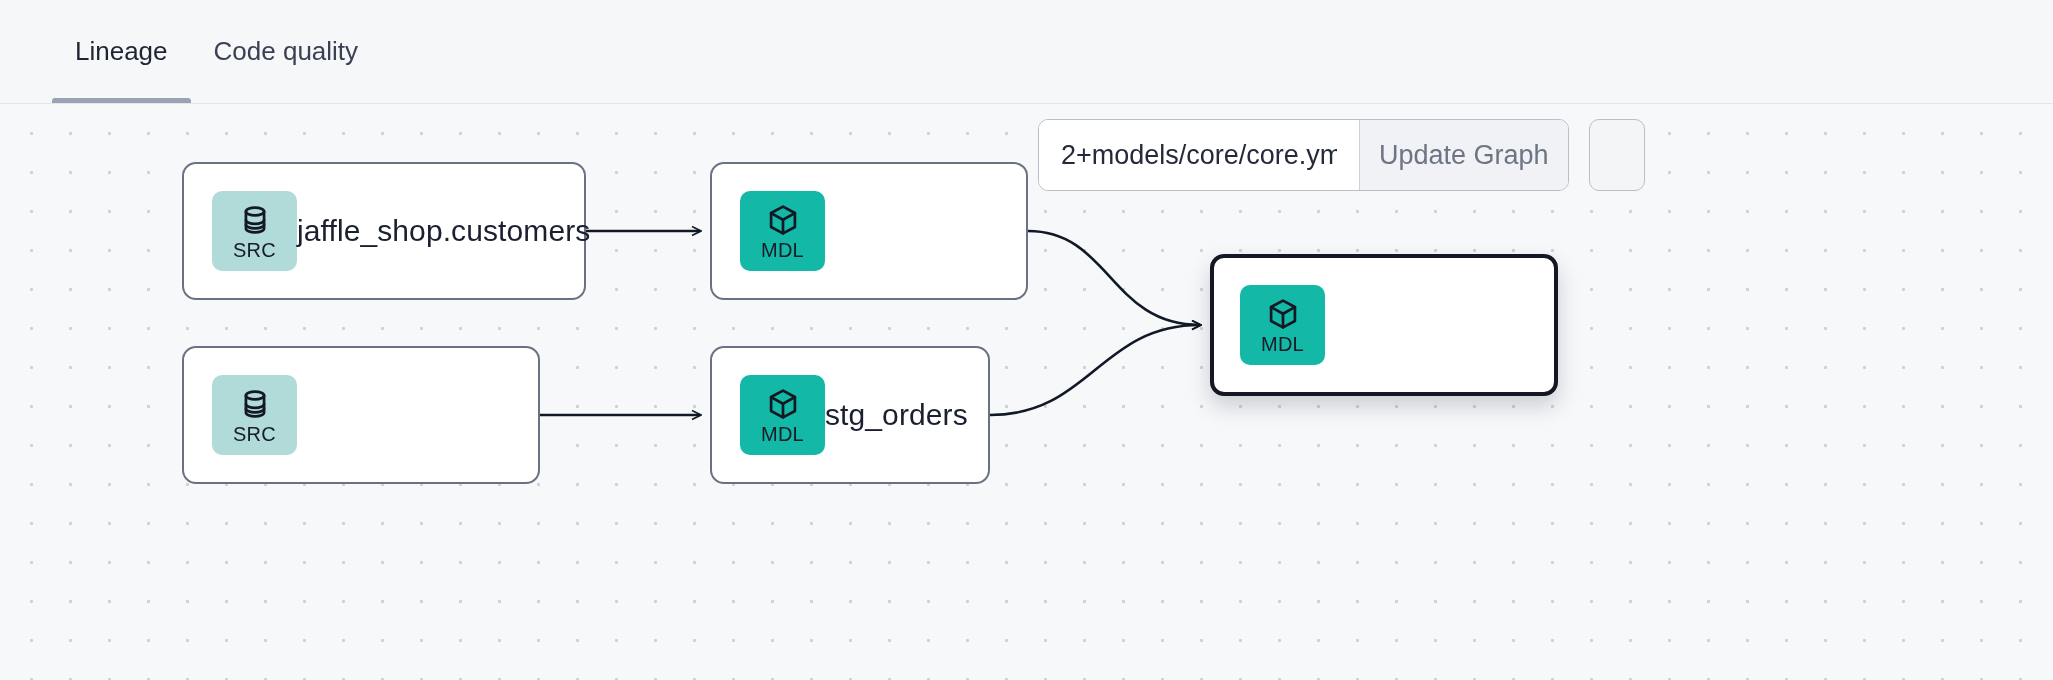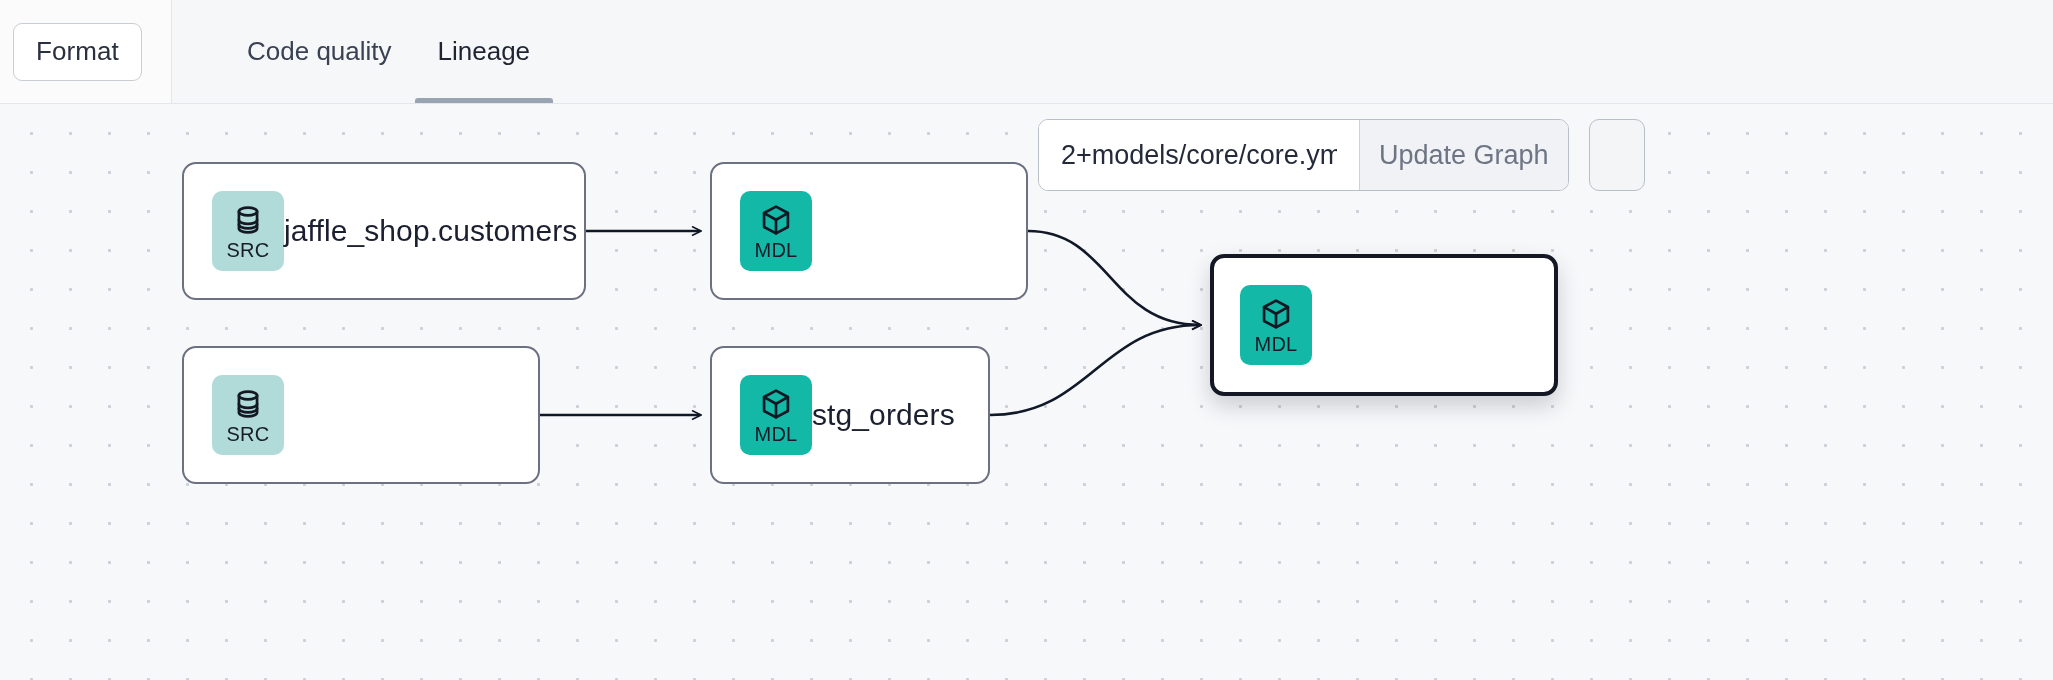--- a/index.html
+++ b/index.html
@@ -131,21 +131,21 @@
 
   .node.selected {
     border: 4px solid #141824;
     border-radius: 14px;
     box-shadow: 0 10px 22px rgba(30,36,50,0.20);
     z-index: 8;
   }
 
   .badge {
     flex: 0 0 auto;
-    width: 72px;
+    width: 85px;
     height: 80px;
     border-radius: 10px;
     display: flex;
     flex-direction: column;
     align-items: center;
     justify-content: center;
     gap: 3px;
   }
 
   .badge.src { background: #b0dbd9; }
@@ -259,27 +259,24 @@
     font-family: "Liberation Sans", sans-serif;
   }
 </style>
 </head>
 <body>
 
 <div id="app">
 
   <div class="topbar">
 
-    <div class="format-zone">
-      <button class="format-button">Format</button>
-    </div>
 
     <div class="tabs">
+      <button class="tab active">Lineage</button>
       <button class="tab">Code quality</button>
-      <button class="tab active">Lineage</button>
     </div>
   </div>
 
   <div class="canvas">
 
     <svg class="edges-svg" viewBox="0 0 2053 576">
       <defs>
         <marker id="arrowhead" markerWidth="11" markerHeight="11" refX="9" refY="5.5" orient="auto" markerUnits="userSpaceOnUse">
           <path d="M 1 1 L 10 5.5 L 1 10" fill="none" stroke="#111827" stroke-width="1.6"></path>
         </marker>

